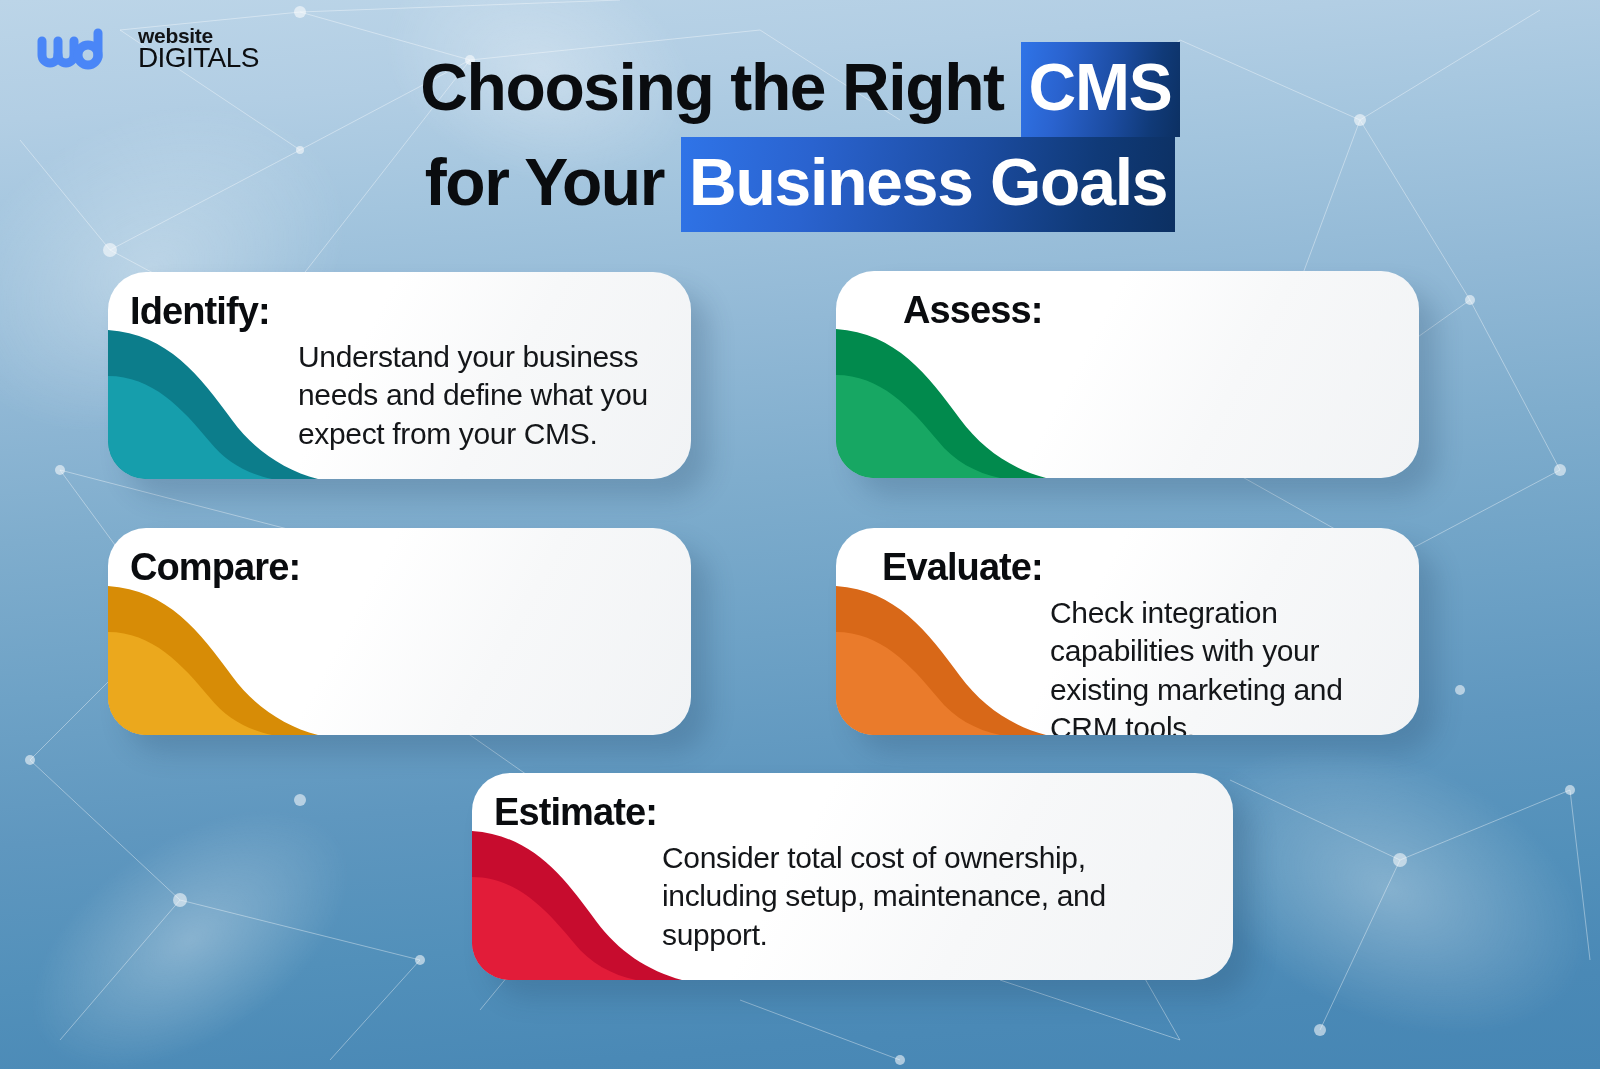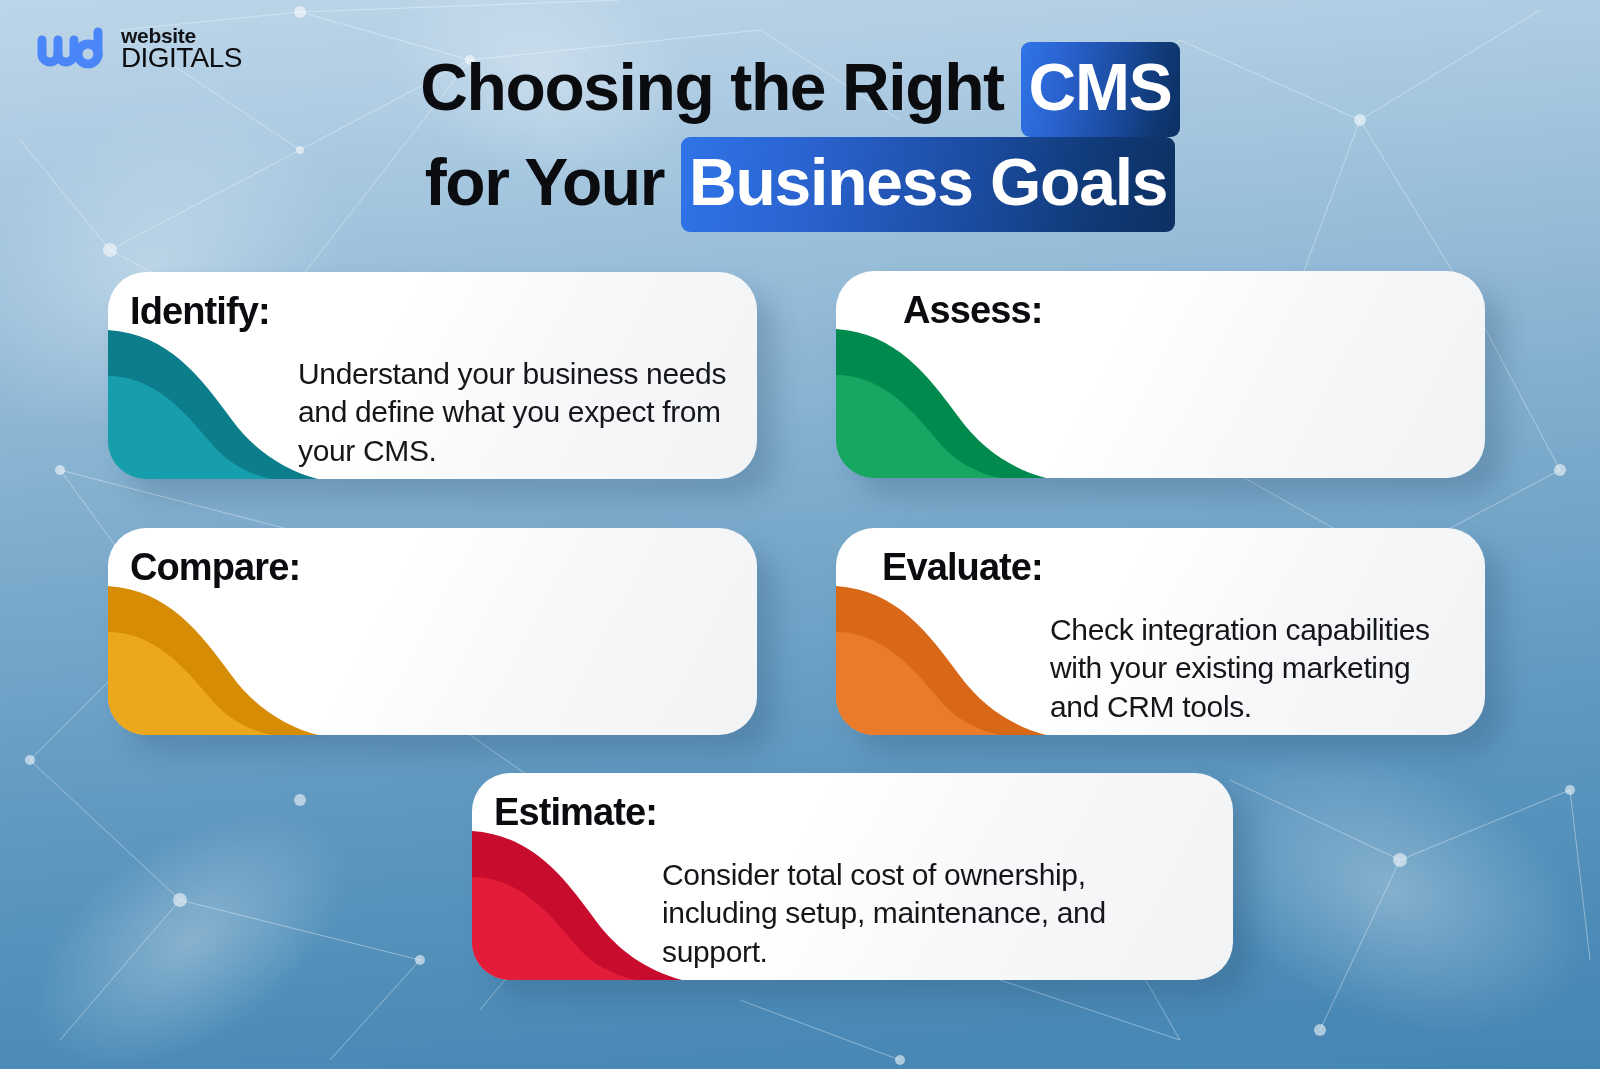--- a/index.html
+++ b/index.html
@@ -53,22 +53,22 @@
   .glow.g2 { left: 10px;  top: 840px;  width: 360px; height: 200px; transform: rotate(-34deg); }
   .glow.g3 { left: 1180px;top: 760px;  width: 420px; height: 260px; transform: rotate(24deg); }
   .glow.g4 { left: 380px; top: -40px;  width: 320px; height: 220px; transform: rotate(18deg); }
 
   
   .logo {
     position: absolute;
     left: 34px;
     top: 26px;
     display: flex;
-    align-items: flex-start;
-    gap: 9px;
+    align-items: flex-end;
+    gap: 26px;
   }
   .logo-mark { display: block; }
   .logo-words { display: flex; flex-direction: column; line-height: 0.92; }
   .logo-word-top {
     font-size: 21px;
     font-weight: 700;
     color: #111316;
     letter-spacing: -0.3px;
   }
   .logo-word-bottom {
@@ -91,27 +91,26 @@
     letter-spacing: -1.4px;
     white-space: nowrap;
   }
   .headline .line { display: block; }
   .hl {
     display: inline-block;
     color: #ffffff;
     padding: 2px 8px 6px 8px;
     background: linear-gradient(100deg, #2f74e8 0%, #2a63cf 26%, #1b4b9f 60%, #103a78 82%, #0c3062 100%);
     letter-spacing: -1.2px;
-    border-radius: 9px;
   }
 
   
   .card {
     position: absolute;
-    width: 649px;
+    width: 583px;
     height: 207px;
     background: linear-gradient(118deg, #ffffff 0%, #ffffff 42%, #f7f8f9 66%, #f1f3f5 100%);
     border-radius: 38px;
     overflow: hidden;
     box-shadow: 18px 18px 26px rgba(30, 62, 94, 0.22);
   }
   .card.c1 { left: 108px;  top: 272px; }
   .card.c2 { left: 836px;  top: 271px; padding-left: 45px; }
   .card.c3 { left: 108px;  top: 528px; }
   .card.c4 { left: 836px;  top: 528px; padding-left: 24px; }
@@ -133,21 +132,21 @@
     height: 100%;
   }
   .card-title {
     font-size: 38px;
     font-weight: 900;
     color: #0a0c0f;
     letter-spacing: -0.9px;
     line-height: 1.05;
   }
   .card-text {
-    margin-top: 23px;
+    margin-top: 6px;
     margin-left: 168px;
     font-size: 30px;
     line-height: 1.28;
     color: #141619;
     font-weight: 400;
     letter-spacing: -0.35px;
   }
   .card.c5 .card-text { margin-left: 168px; }
 </style>
 </head>

